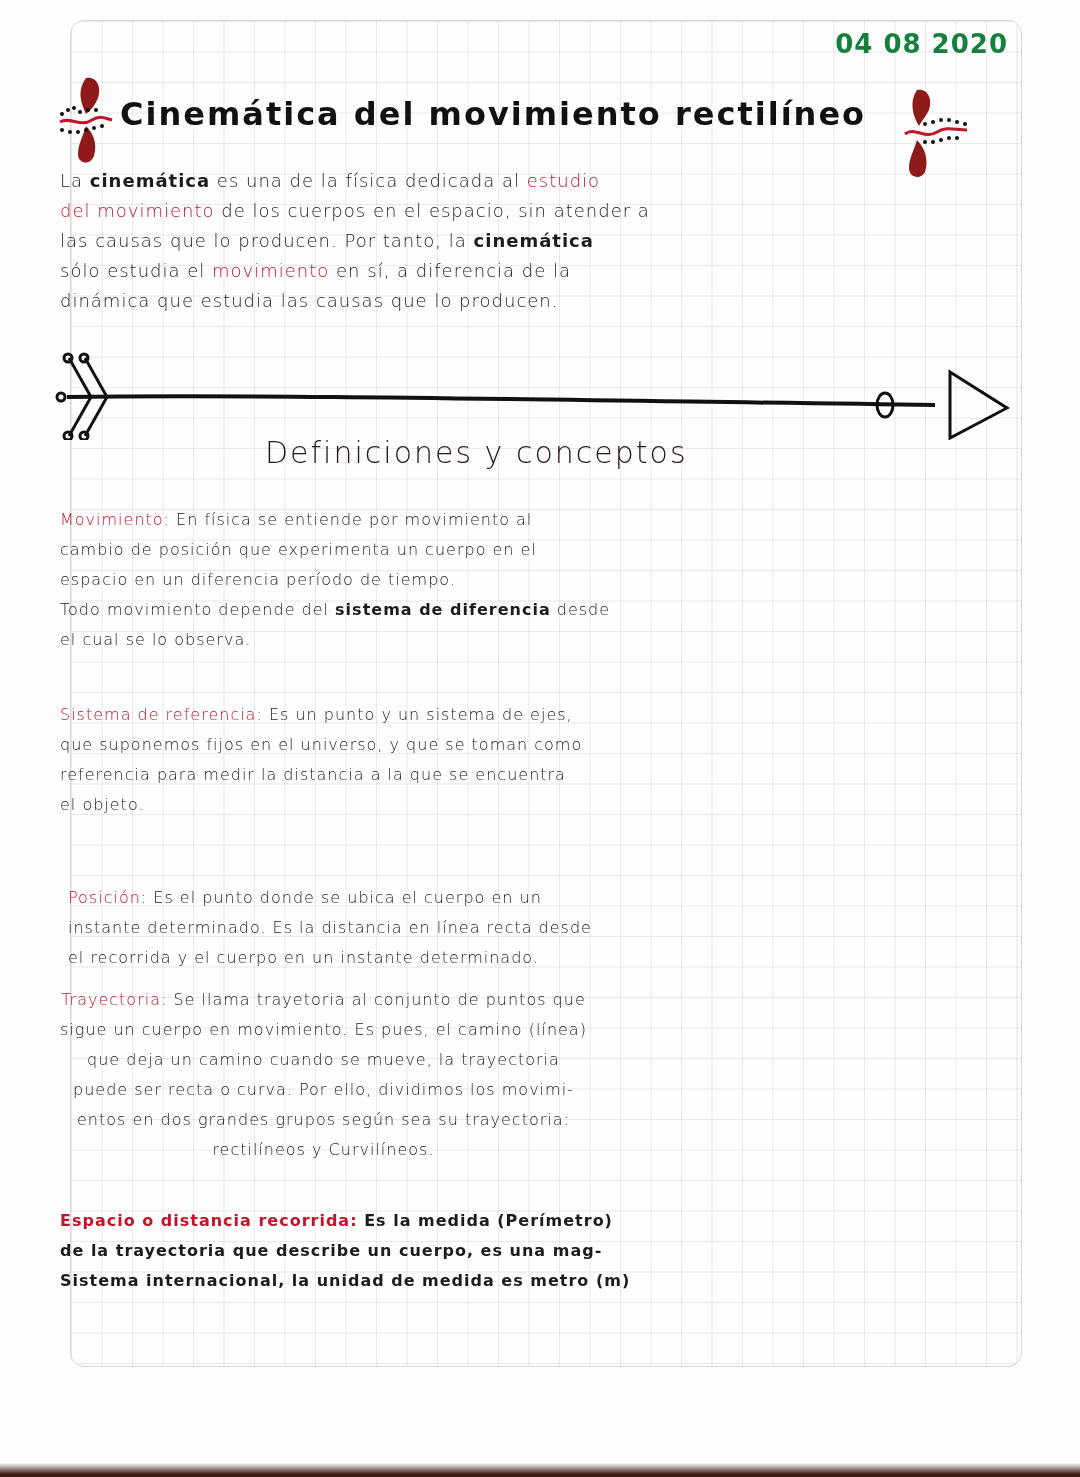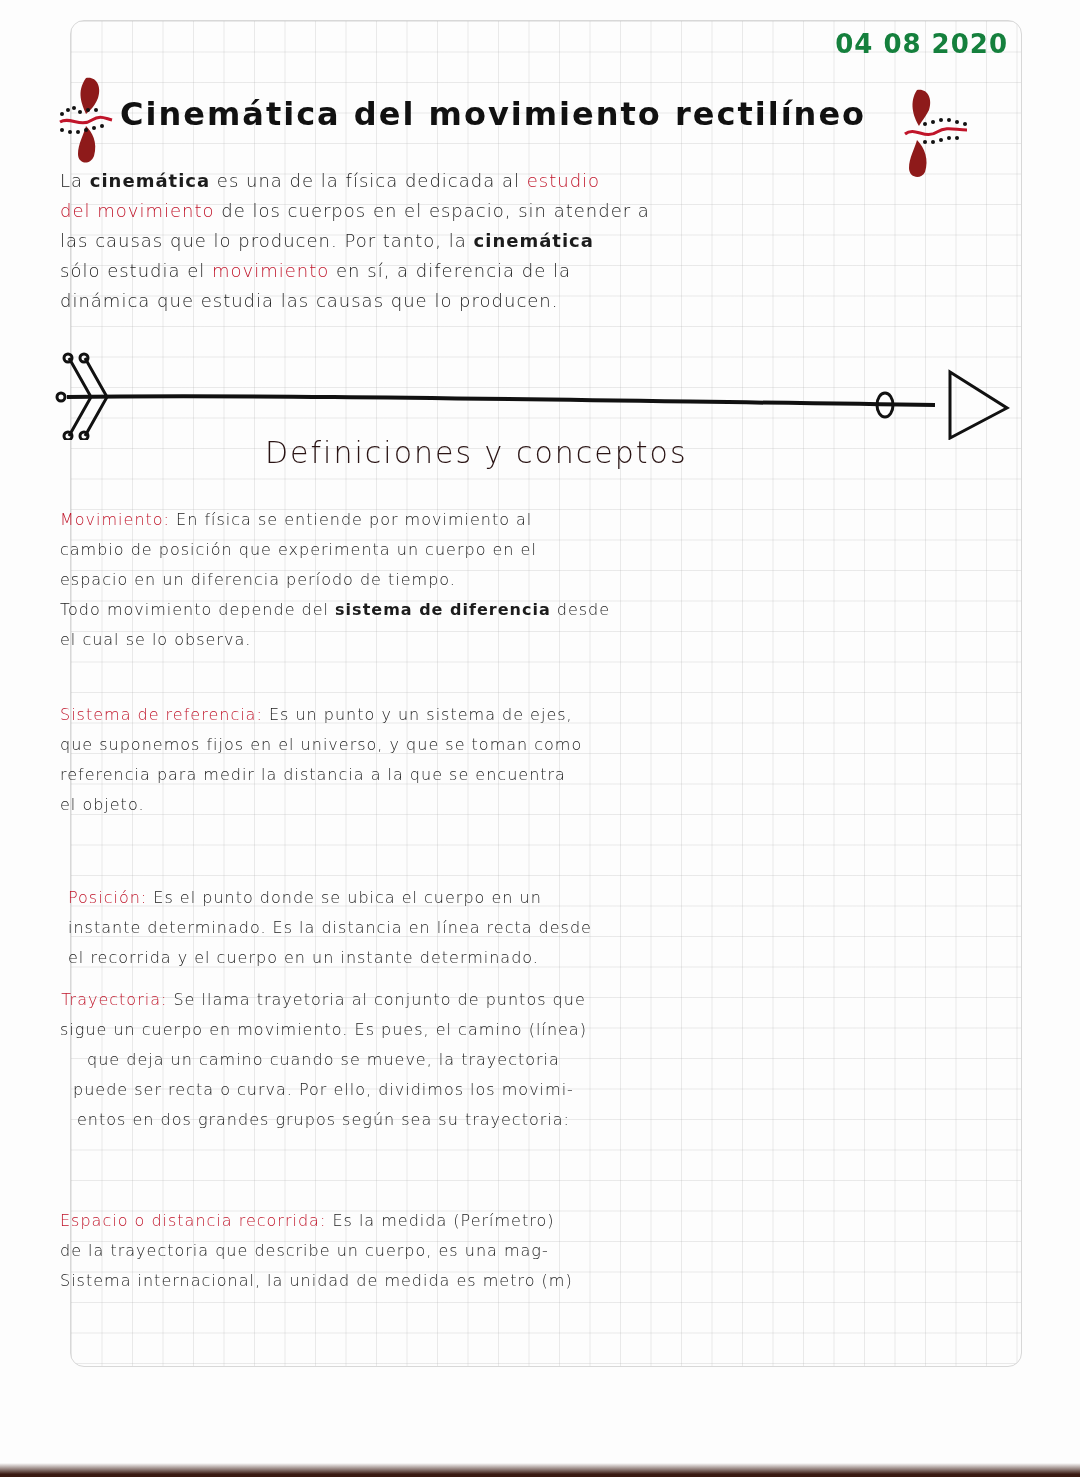--- a/index.html
+++ b/index.html
@@ -131,22 +131,23 @@
         <span class="line"><span class="red">Posición:</span> <span>Es el punto donde se ubica el cuerpo en un</span></span>
         <span class="line"><span>instante determinado. Es la distancia en línea recta desde</span></span>
         <span class="line"><span>el recorrida y el cuerpo en un instante determinado.</span></span>
       </div>
       <div class="hand para" style="top: 985px; left: 60px; text-align: center;">
         <span class="line"><span class="red">Trayectoria:</span> <span>Se llama trayetoria al conjunto de puntos que</span></span>
         <span class="line"><span>sigue un cuerpo en movimiento. Es pues, el camino (línea)</span></span>
         <span class="line"><span>que deja un camino cuando se mueve, la trayectoria</span></span>
         <span class="line"><span>puede ser recta o curva. Por ello, dividimos los movimi-</span></span>
         <span class="line"><span>entos en dos grandes grupos según sea su trayectoria:</span></span>
+        <span class="line"><span>rectilíneos y Curvilíneos.</span></span>
       </div>
-      <div class="hand para" style="top: 1206px; left: 60px;">
+      <div class="hand para" style="top: 1206px; left: 60px; font-weight: bold;">
         <span class="line"><span class="red">Espacio o distancia recorrida:</span> <span>Es la medida (Perímetro)</span></span>
         <span class="line"><span>de la trayectoria que describe un cuerpo, es una mag-</span></span>
         <span class="line"><span>Sistema internacional, la unidad de medida es metro (m)</span></span>
       </div>
     </div>
 
   <div class="bottom-shadow"></div>
 </div>
 
 </body></html>

